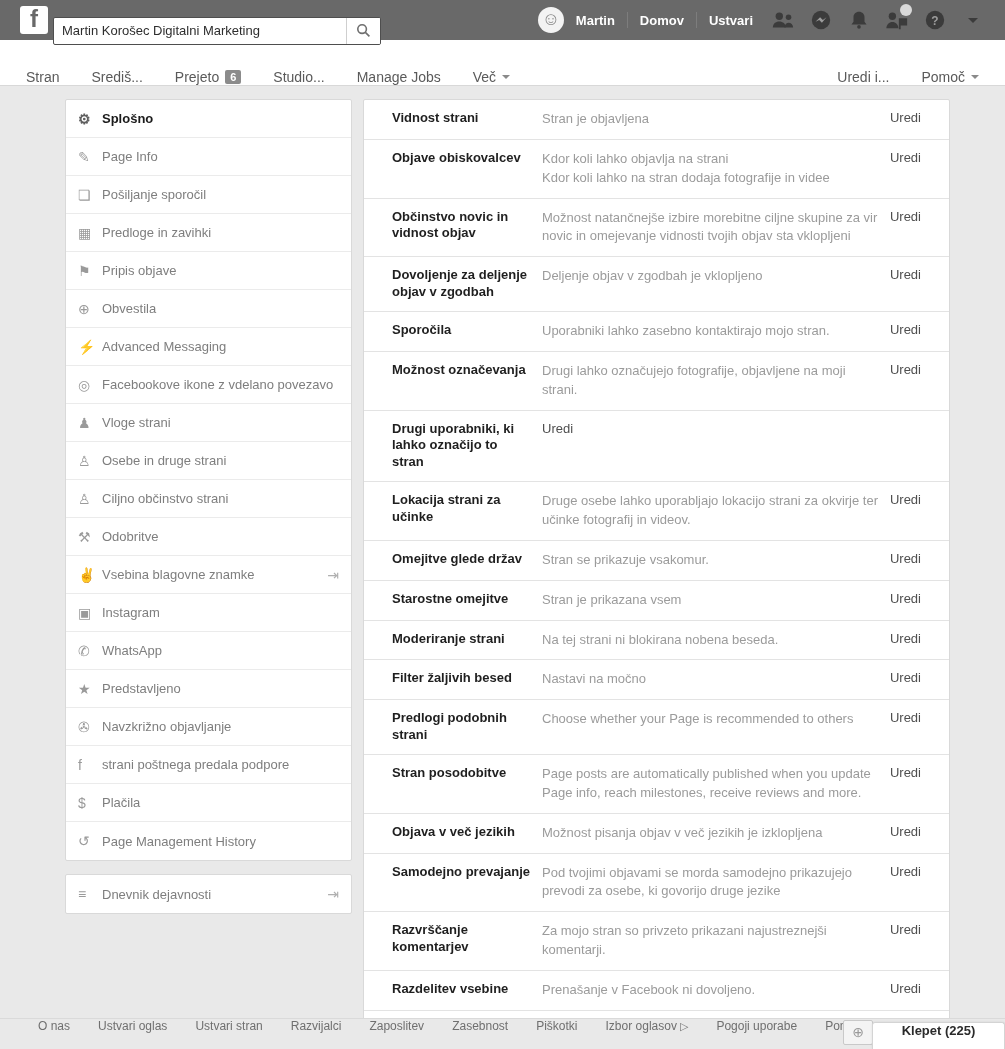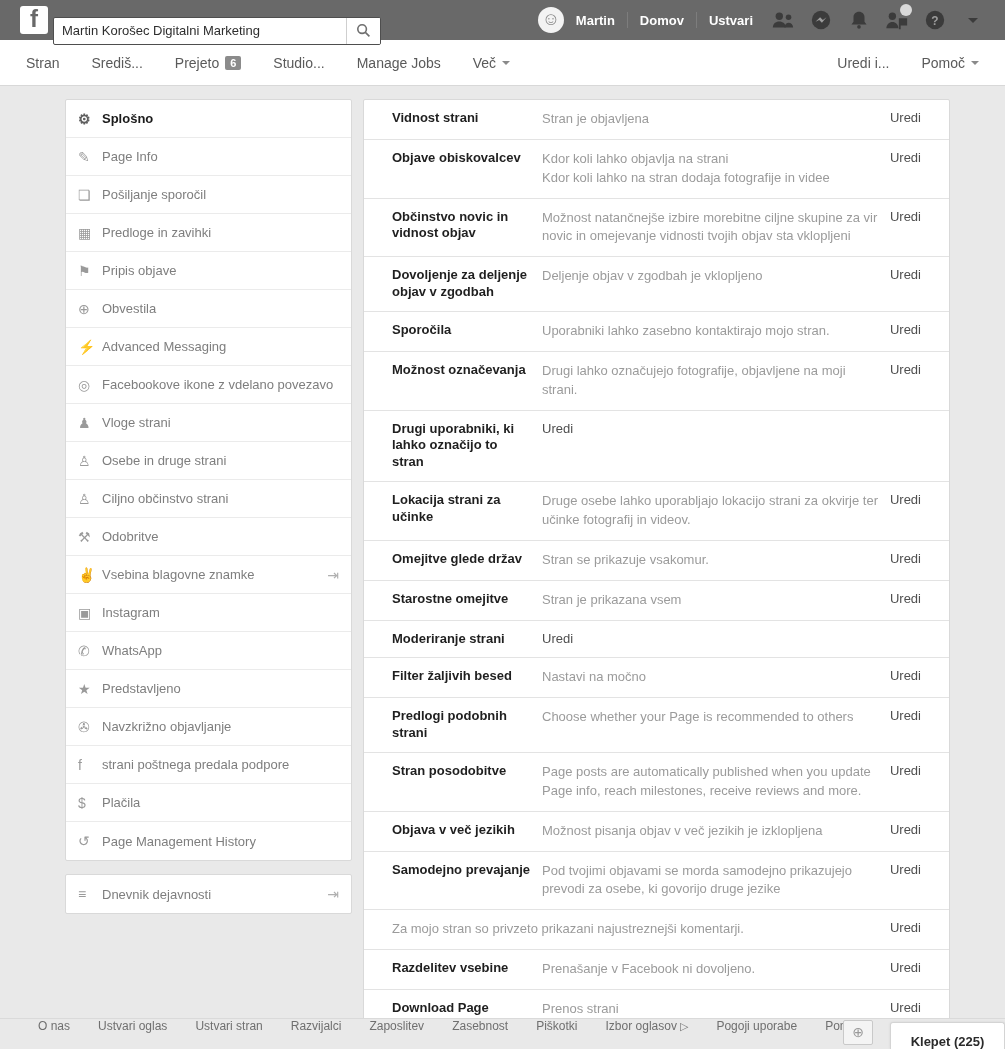--- a/index.html
+++ b/index.html
@@ -26,21 +26,21 @@
   .top-icon { width:36px; height:26px; display:flex; align-items:center; justify-content:center;
     cursor:pointer; position:relative; }
   .top-icon svg { display:block; }
   .dot-badge { position:absolute; top:-3px; right:3px; width:12px; height:12px;
     border-radius:50%; background:#d9d9d9; }
   .caret-down { width:0; height:0; border-left:5px solid transparent;
     border-right:5px solid transparent; border-top:5px solid #3b3b3b; }
 
   
   .pagenav { height:46px; background:#ffffff; border-bottom:1px solid #d8d8d8;
-    display:flex; align-items:center; padding:0 10px; }
+    display:flex; align-items:flex-end; padding:0 10px; }
   .pn-left, .pn-right { display:flex; align-items:stretch; }
   .pn-right { margin-left:auto; }
   .pn-tab { display:flex; align-items:center; gap:6px; padding:0 16px; font-size:14px;
     color:#5a5a5a; cursor:pointer; position:relative; white-space:nowrap; }
   .pn-tab.active { color:#1b1b1b; font-weight:bold; }
   .pn-tab.active::after { content:""; position:absolute; left:14px; right:14px; bottom:0;
     height:4px; background:#4f4f4f; }
   .pn-badge { background:#8b8b8b; color:#ffffff; font-size:11px; font-weight:bold;
     padding:1px 5px; border-radius:2px; }
   .pn-caret { width:0; height:0; border-left:4px solid transparent;
@@ -75,24 +75,24 @@
   
   .footer { position:absolute; left:0; right:0; bottom:0; height:31px;
     border-top:1px solid #dadada; background:#e9e9e9; display:flex; align-items:flex-start;
     padding-left:38px; }
   .foot-link { font-size:12px; color:#6f6f6f; margin-right:28px; cursor:pointer;
     white-space:nowrap; }
   .adchoices { font-size:11px; color:#6f6f6f; }
   .globe-btn { position:absolute; right:132px; bottom:4px; width:30px; height:25px;
     background:#f4f4f4; border:1px solid #c9c9c9; border-radius:2px; color:#9a9a9a;
     font-size:14px; text-align:center; line-height:23px; cursor:pointer; }
-  .chat-tab { position:absolute; right:0; bottom:0; width:115px; height:27px;
+  .chat-tab { position:absolute; right:0; bottom:0; width:133px; height:27px;
     background:#ffffff; border:1px solid #d4d4d4; border-bottom:none;
     border-radius:3px 3px 0 0; font-size:13px; font-weight:bold; color:#2b2b2b;
-    display:flex; align-items:flex-end; justify-content:center; cursor:pointer;
+    display:flex; align-items:flex-start; justify-content:center; cursor:pointer;
     box-shadow:0 0 3px rgba(0,0,0,.08); }
 </style>
 </head>
 <body>
 
 <div class="topbar">
   <div class="fb-logo">f</div>
   <div class="search-box">
     <input type="text" value="Martin Korošec Digitalni Marketing" style="">
     <div class="search-btn">
@@ -356,20 +356,21 @@
         <div class="set-desc">Stran se prikazuje vsakomur.</div>
         <a class="set-edit">Uredi</a>
       </div>
       <div class="setting-row">
         <div class="set-label">Starostne omejitve</div>
         <div class="set-desc">Stran je prikazana vsem</div>
         <a class="set-edit">Uredi</a>
       </div>
       <div class="setting-row">
         <div class="set-label">Moderiranje strani</div>
+        <div class="set-desc">Na tej strani ni blokirana nobena beseda.</div>
         <a class="set-edit">Uredi</a>
       </div>
       <div class="setting-row">
         <div class="set-label">Filter žaljivih besed</div>
         <div class="set-desc">Nastavi na močno</div>
         <a class="set-edit">Uredi</a>
       </div>
       <div class="setting-row">
         <div class="set-label">Predlogi podobnih strani</div>
         <div class="set-desc">Choose whether your Page is recommended to others</div>
@@ -384,20 +385,21 @@
         <div class="set-label">Objava v več jezikih</div>
         <div class="set-desc">Možnost pisanja objav v več jezikih je izklopljena</div>
         <a class="set-edit">Uredi</a>
       </div>
       <div class="setting-row">
         <div class="set-label">Samodejno prevajanje</div>
         <div class="set-desc">Pod tvojimi objavami se morda samodejno prikazujejo prevodi za osebe, ki govorijo druge jezike</div>
         <a class="set-edit">Uredi</a>
       </div>
       <div class="setting-row">
+        <div class="set-label">Razvrščanje komentarjev</div>
         <div class="set-desc">Za mojo stran so privzeto prikazani najustreznejši komentarji.</div>
         <a class="set-edit">Uredi</a>
       </div>
       <div class="setting-row">
         <div class="set-label">Razdelitev vsebine</div>
         <div class="set-desc">Prenašanje v Facebook ni dovoljeno.</div>
         <a class="set-edit">Uredi</a>
       </div>
       <div class="setting-row">
         <div class="set-label">Download Page</div>

